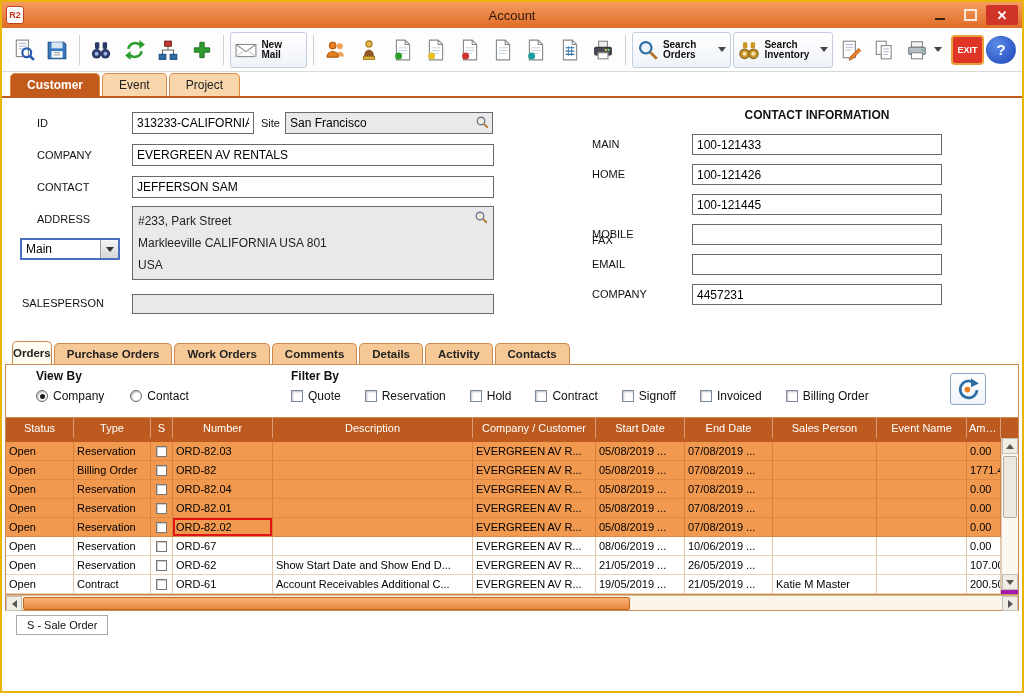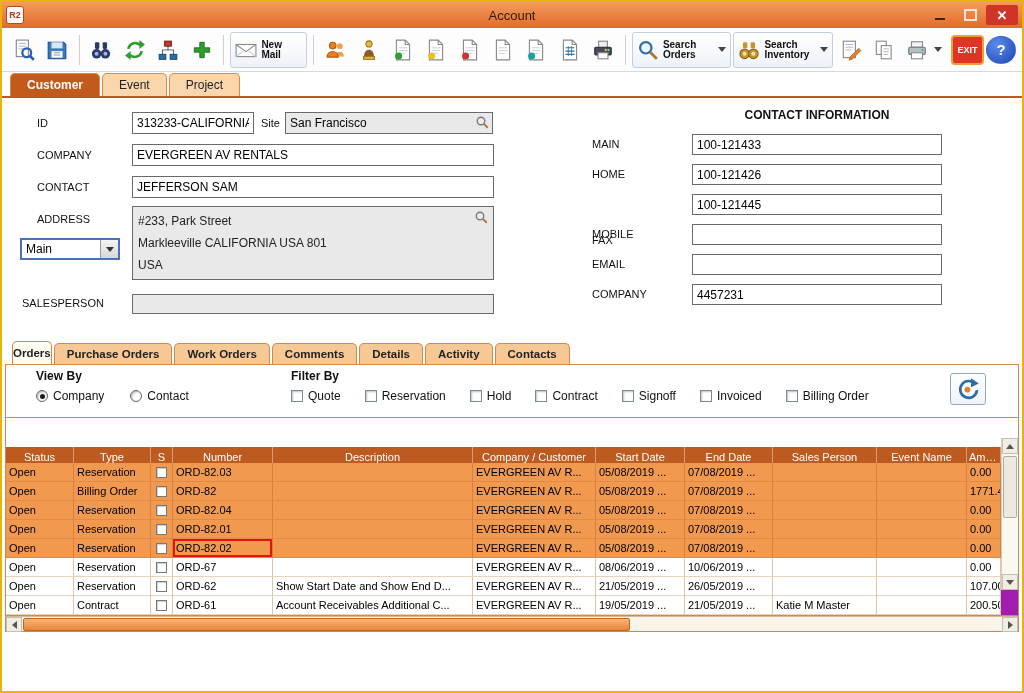--- a/index.html
+++ b/index.html
@@ -80,21 +80,21 @@
   .radio { width:12px; height:12px; border-radius:50%; border:1px solid #666; background:#fff; box-shadow:inset 1px 1px 2px rgba(0,0,0,.3); position:relative; flex:0 0 auto; }
   .radio.sel::after { content:""; position:absolute; left:3px; top:3px; width:5px; height:5px; border-radius:50%; background:#1a1a1a; }
   .cb { width:12px; height:12px; border:1px solid #7c8aa0; background:#fff; box-shadow:inset 1px 1px 2px rgba(0,0,0,.25); flex:0 0 auto; }
   .filterby .opt-row { gap:24px; }
   .refresh-btn { position:absolute; right:32px; top:8px; width:36px; height:32px; border:1px solid #8FA8C8; border-radius:3px; background:linear-gradient(#fff,#eef3fa); display:flex; align-items:center; justify-content:center; }
   .refresh-btn svg { width:24px; height:24px; }
 
   
   .grid { border-top:1px solid #CD8A4E; position:relative; }
   .grid-cols { display:grid; grid-template-columns:68px 77px 22px 100px 200px 123px 89px 88px 104px 90px 1fr; }
-  .grid-head { background:#BC5A1F; height:16px; width:100%;margin-top:29px; }
+  .grid-head { background:#BC5A1F; height:24px; width:100%; }
   .grid-head-inner { width:calc(100% - 17px); height:20px; }
   .hcell { color:#fff; font-size:11px; text-align:center; line-height:20px; white-space:nowrap; overflow:hidden; text-overflow:ellipsis; border-right:1px solid rgba(255,255,255,.4); padding:0 2px; }
   .grid-body { position:relative; height:152px; overflow:hidden; background:#a21caf; }
   .grid-row { width:calc(100% - 17px); height:19px; background:#fff; }
   .grid-row.hl { background:#F0994F; }
   .cell { font-size:11px; color:#000; line-height:18px; padding:0 3px; white-space:nowrap; overflow:hidden; border-right:1px solid #E0C5A6; border-bottom:1px solid #E8D4BC; }
   .grid-row.hl .cell { border-right-color:#D9813C; border-bottom-color:#E08A45; }
   .cell.ck { display:flex; align-items:center; justify-content:center; padding:0; }
   .rowcb { width:11px; height:11px; background:#fff; border:1px solid #777; box-shadow:inset 1px 1px 1px rgba(0,0,0,.2); }
   .cell.selcell { box-shadow:inset 0 0 0 2px #E01414; }
@@ -650,15 +650,18 @@
   <div class="hscroll">
     <div class="hbtn left">
         <span class="tri-left"></span>
       </div>
     <div class="hthumb"></div>
     <div class="hbtn right">
         <span class="tri-right"></span>
       </div>
   </div>
 
+  <div class="legend-row">
+    <div class="legend-box">S - Sale Order</div>
+  </div>
 
   <div class="bottom-fill"></div>
 </div>
 
 </body></html>

